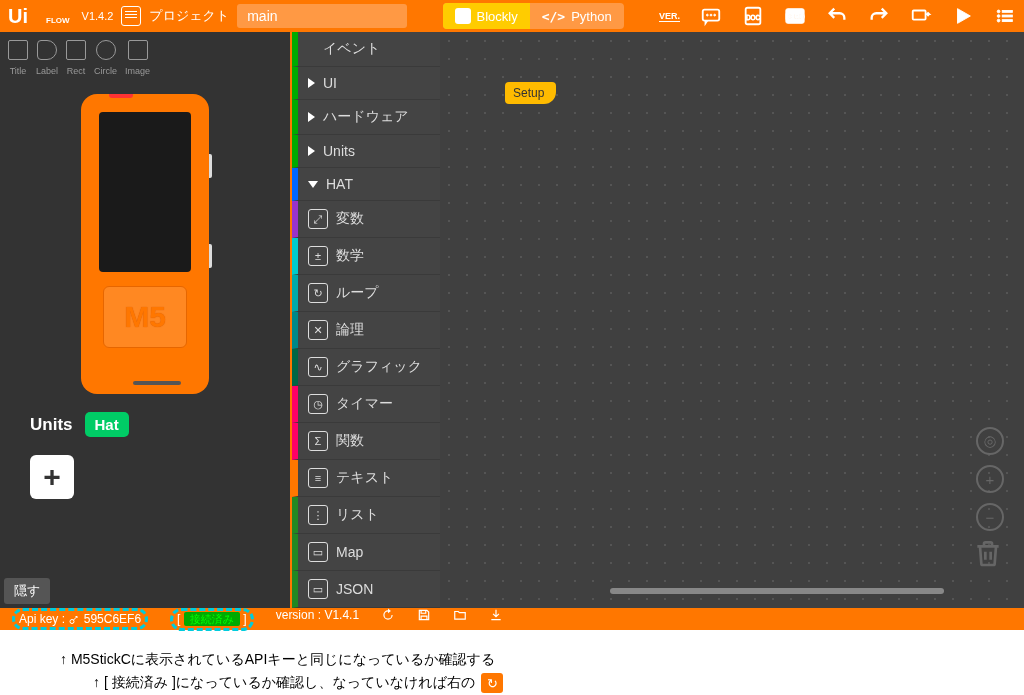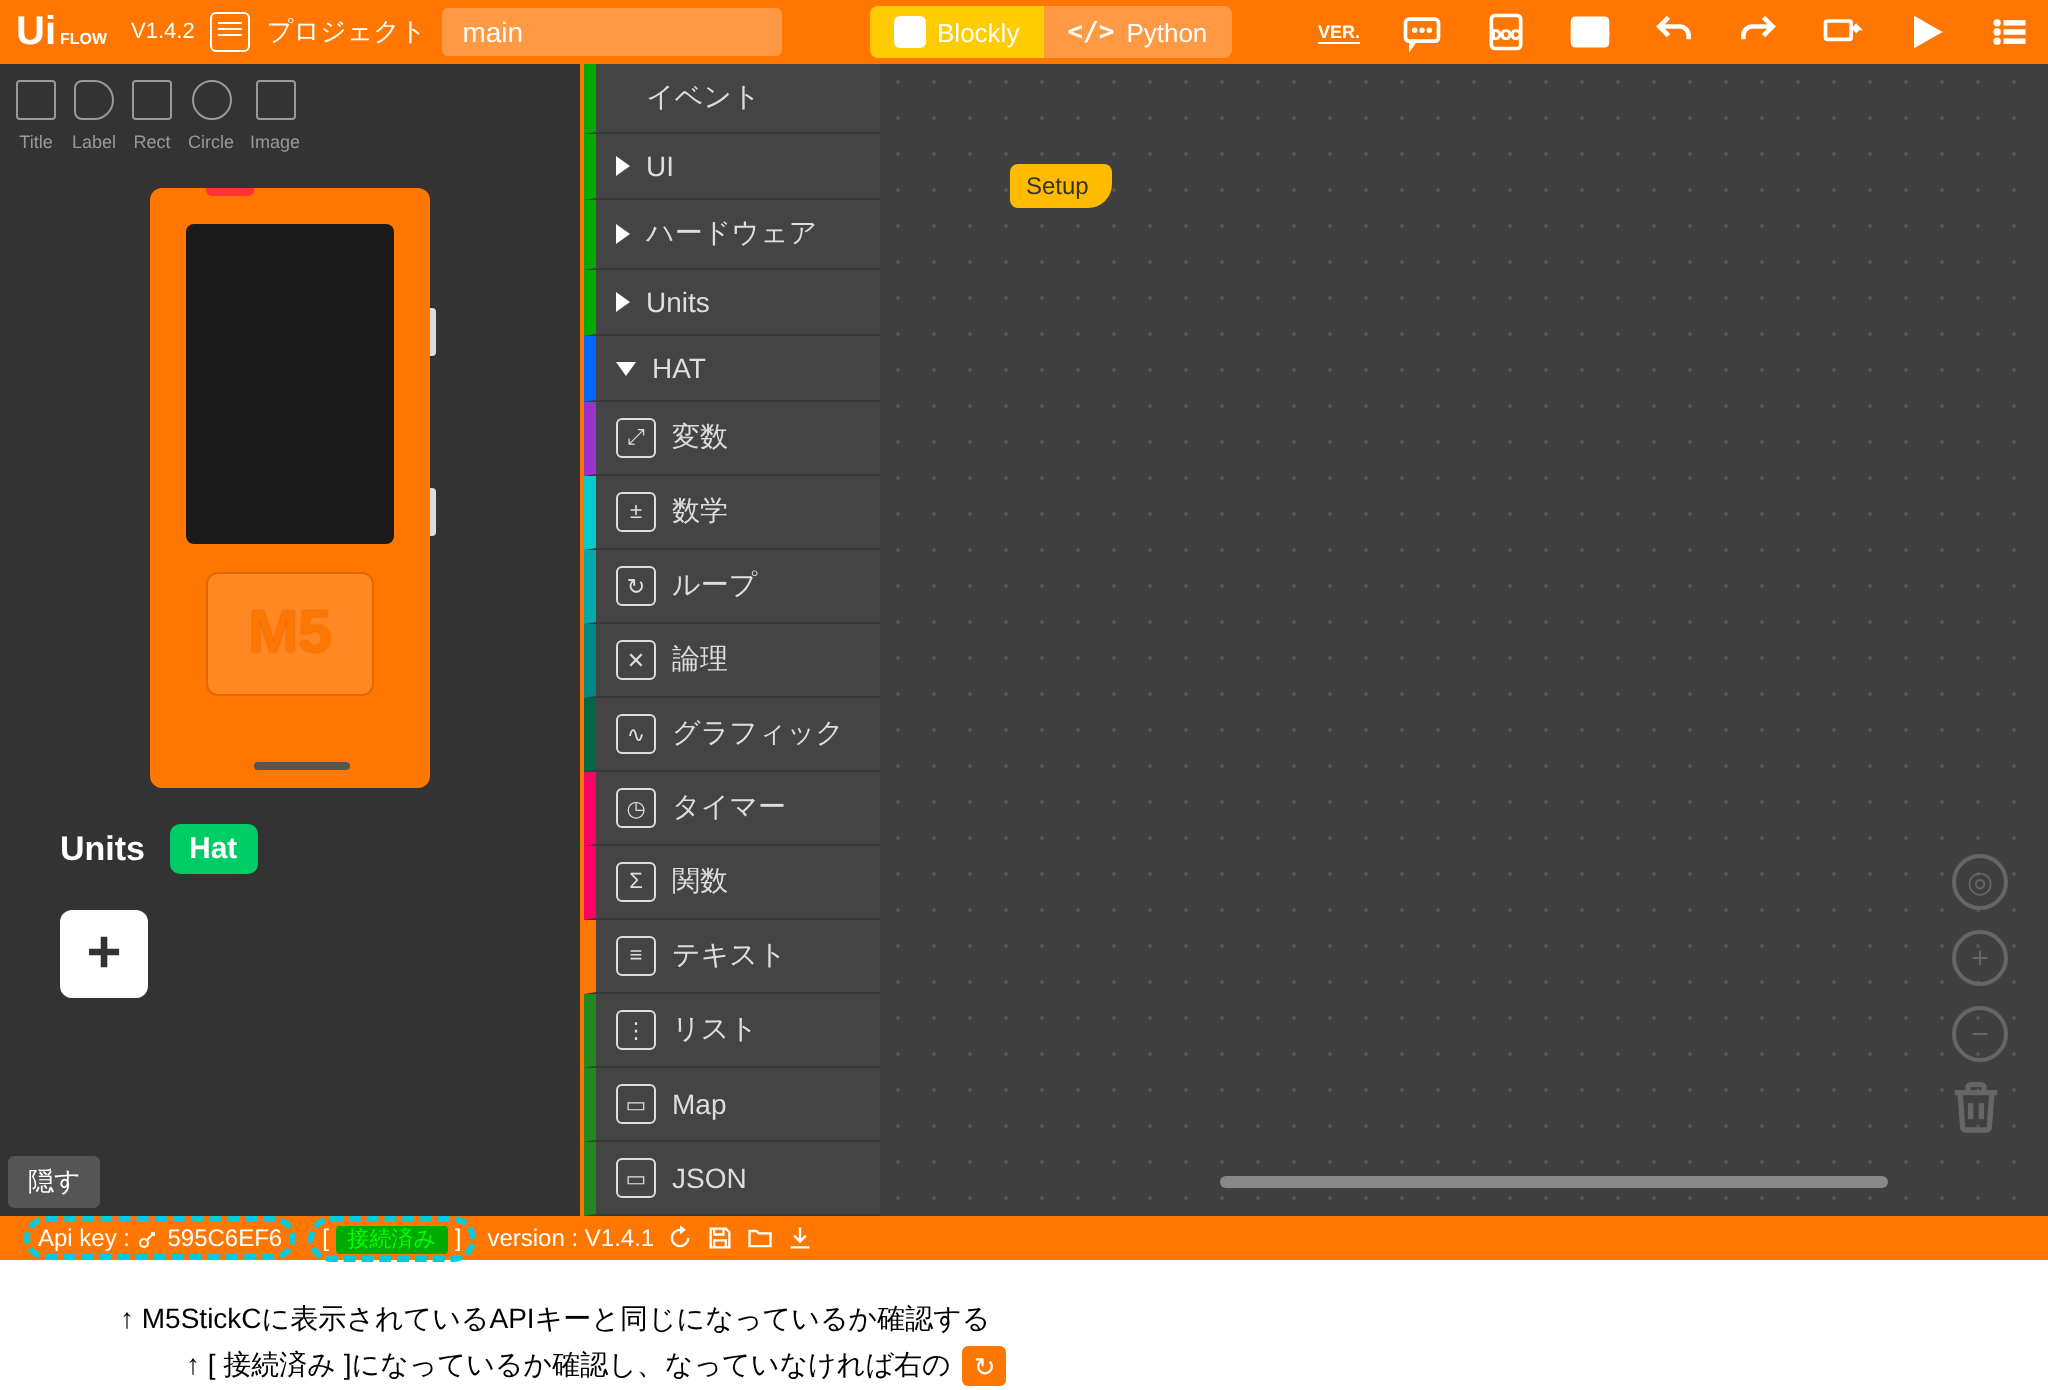--- a/index.html
+++ b/index.html
@@ -1,21 +1,21 @@
 <!DOCTYPE html>
 <html><head>
 <meta charset="utf-8">
 <style>
 *{margin:0;padding:0;box-sizing:border-box;font-family:Arial,sans-serif}
 body{background:#fff;width:1024px;height:695px;overflow:hidden}
 .app{width:1024px;height:630px;display:flex;flex-direction:column}
 .header{background:#ff7700;height:32px;display:flex;align-items:center;padding:0 8px;gap:8px}
 .logo{color:#fff;font-weight:bold;font-size:18px;display:flex;align-items:baseline}
 .logo-ui{font-size:20px}
-.logo-flow{font-size:8px;margin-left:2px}
+.logo-flow{font-size:8px;margin-left:18px}
 .version{color:#fff;font-size:11px;margin-left:4px}
 .doc-icon{width:20px;height:20px;border:1.5px solid #fff;border-radius:3px;position:relative}
 .doc-icon::before{content:'';position:absolute;top:4px;left:3px;right:3px;height:1px;background:#fff;box-shadow:0 3px 0 #fff,0 6px 0 #fff}
 .proj-label{color:#fff;font-size:13px}
 .proj-input{background:#ff9944;border:none;color:#fff;padding:4px 10px;border-radius:3px;font-size:14px;width:170px}
 .spacer{flex:1}
 .tabs{display:flex;background:#ff9944;border-radius:4px;overflow:hidden}
 .tab{padding:5px 12px;color:#fff;font-size:13px;display:flex;align-items:center;gap:6px;cursor:pointer}
 .tab.active{background:#ffcc00}
 .puzzle{width:16px;height:16px;background:#fff;border-radius:3px;position:relative}
@@ -24,21 +24,21 @@
 .hdr-icon{width:22px;height:22px;cursor:pointer;fill:#fff;stroke:#fff}
 .ver-badge{color:#fff;font-size:9px;font-weight:bold;border-bottom:1px solid #fff}
 .main{flex:1;display:flex;background:#333}
 .sidebar{width:290px;background:#333;display:flex;flex-direction:column;position:relative}
 .tools{display:flex;gap:8px;padding:8px;background:#333}
 .tool{display:flex;flex-direction:column;align-items:center;gap:6px;cursor:pointer}
 .tool-icon{width:20px;height:20px;border:1.5px solid #999;border-radius:2px}
 .tool-icon.circle{border-radius:50%}
 .tool-label{color:#999;font-size:9px}
 .device{display:flex;justify-content:center;padding:10px 0}
-.m5stick{width:140px;height:300px;background:#ff7700;border-radius:6px;position:relative;padding:18px 18px}
+.m5stick{width:128px;height:300px;background:#ff7700;border-radius:16px;position:relative;padding:18px 18px}
 .m5stick::before{content:'';position:absolute;top:0;left:28px;width:24px;height:4px;background:#ff3333;border-radius:0 0 3px 3px}
 .botS{position:absolute;bottom:9px;left:52px;width:48px;height:4px;background:#555;border-radius:2px}
 .screen{width:100%;height:160px;background:#1a1a1a;border-radius:4px}
 .m5btn{width:84px;height:62px;background:#ff8822;border-radius:6px;margin:14px auto 0;display:flex;align-items:center;justify-content:center;color:#ff7700;font-size:30px;font-weight:bold;text-shadow:0 0 1px #cc5500;border:1px solid #e66600}
 .side-btn{position:absolute;right:-3px;width:3px;height:24px;background:#ddd;border-radius:0 2px 2px 0}
 .side-btn.b1{top:60px}
 .side-btn.b2{top:150px}
 .units-row{display:flex;align-items:center;gap:12px;padding:8px 30px}
 .units-label{color:#fff;font-size:17px;font-weight:bold}
 .hat-badge{background:#00cc66;color:#fff;padding:4px 10px;border-radius:5px;font-size:15px;font-weight:bold}
@@ -62,21 +62,21 @@
 .tri.right{border-width:5px 0 5px 7px;border-color:transparent transparent transparent #fff}
 .tri.down{border-width:7px 5px 0 5px;border-color:#fff transparent transparent transparent}
 .cat-icon{width:20px;height:20px;border:1.5px solid #ddd;border-radius:3px;display:flex;align-items:center;justify-content:center;font-size:11px;color:#ddd}
 .canvas{flex:1;background:#404040;position:relative;background-image:radial-gradient(circle,#555 1px,transparent 1px);background-size:18px 18px}
 .setup-block{position:absolute;top:50px;left:65px;background:#ffbb00;color:#333;padding:4px 12px 4px 8px;font-size:12px;border-radius:4px 4px 12px 4px;font-weight:500}
 .canvas-ctrl{position:absolute;right:20px;top:395px;display:flex;flex-direction:column;gap:10px}
 .ctrl-btn{width:28px;height:28px;border:2px solid #666;border-radius:50%;display:flex;align-items:center;justify-content:center;color:#666;cursor:pointer;font-size:15px}
 .trash{position:absolute;right:20px;bottom:35px;width:32px;height:36px;cursor:pointer}
 .trash svg{fill:#666}
 .hscroll{position:absolute;bottom:14px;left:170px;right:80px;height:6px;background:#888;border-radius:3px}
-.footer{background:#ff7700;height:22px;display:flex;align-items:center;padding:0 12px;gap:6px;color:#fff;font-size:12px}
+.footer{background:#ff7700;height:22px;display:flex;align-items:flex-start;padding:0 12px;gap:22px;color:#fff;font-size:12px}
 .ring{border:3px dashed #00ccdd;border-radius:14px;padding:1px 4px}
 .status-box{background:#00aa00;color:#00ff00;padding:1px 6px;font-size:11px;border-radius:2px}
 .ft-icon{width:14px;height:14px;fill:#fff;cursor:pointer}
 .annotations{padding:21px 60px;font-size:14px;color:#000}
 .ann-line{display:flex;align-items:center;gap:6px;margin-bottom:4px}
 .ann-icon{display:inline-flex;width:22px;height:20px;background:#ff7700;border-radius:3px;align-items:center;justify-content:center;color:#fff;font-size:13px}
 </style>
 </head>
 <body>
 

